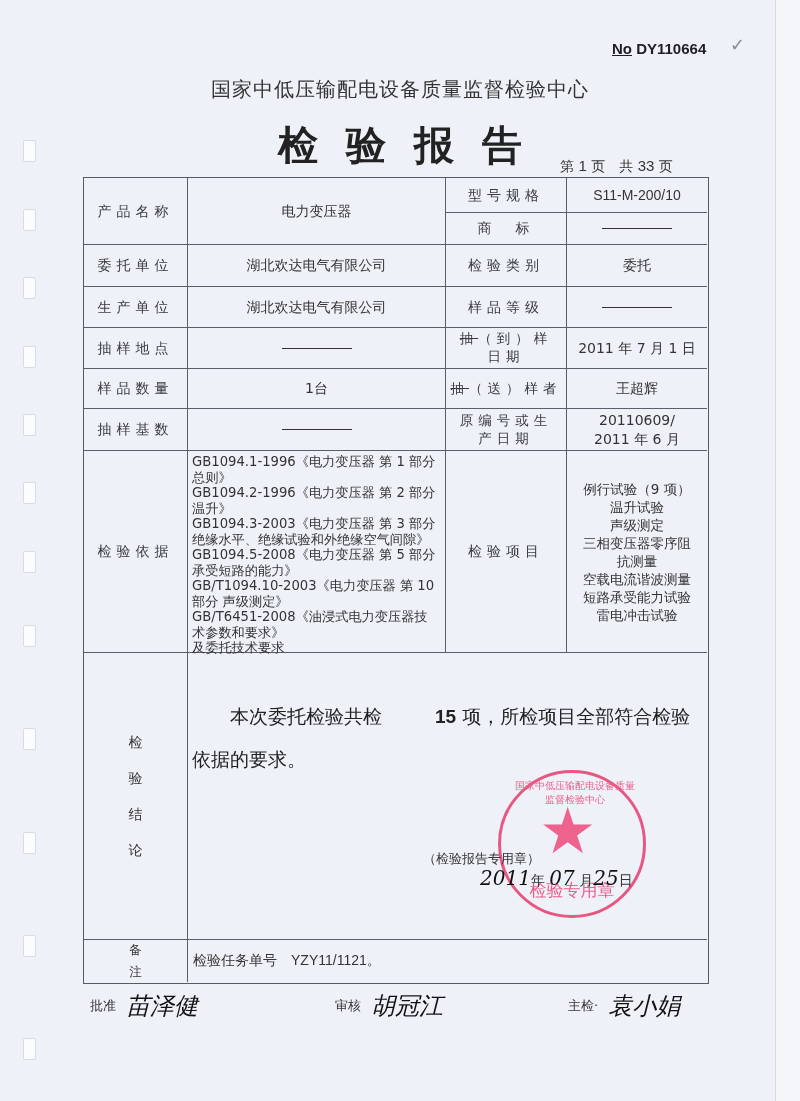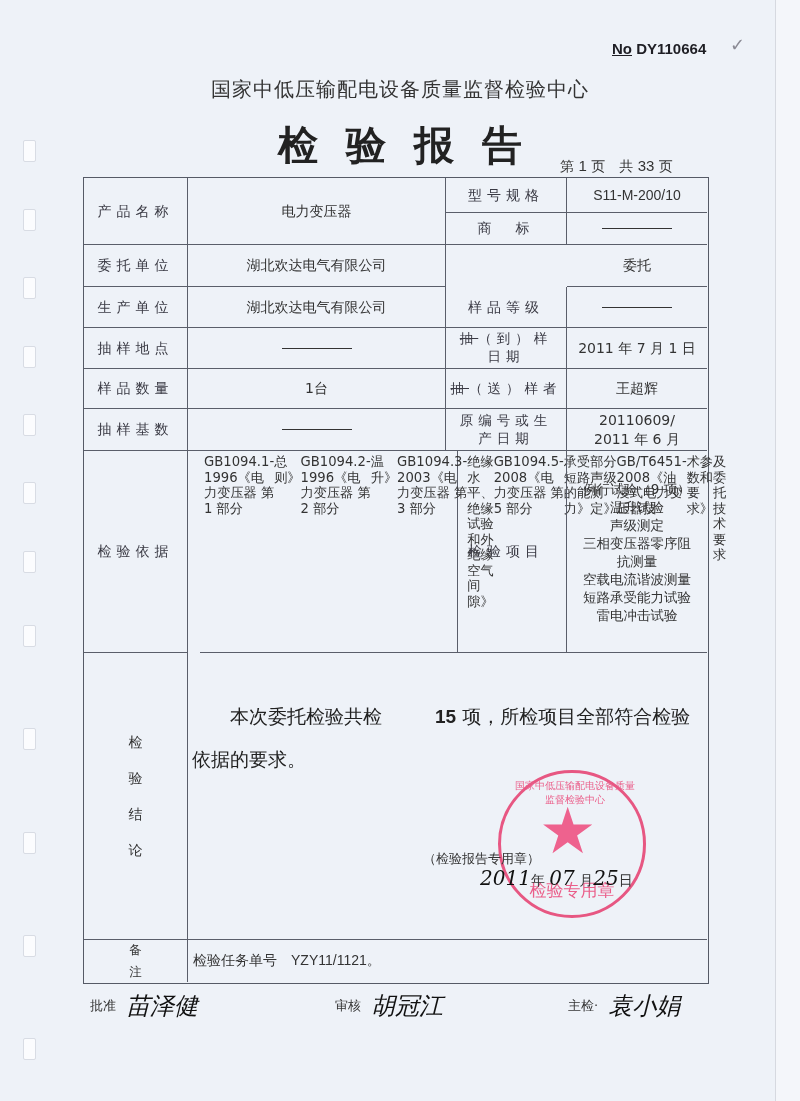--- a/index.html
+++ b/index.html
@@ -76,20 +76,21 @@
   <div class="cell" style="left:104px;top:0;width:258px;height:67px">电力变压器</div>
   <div class="cell lab" style="left:362px;top:0;width:121px;height:35px">型号规格</div>
   <div class="cell noright latin" style="left:483px;top:0;width:140px;height:35px">S11-M-200/10</div>
   <div class="cell lab" style="left:362px;top:35px;width:121px;height:32px">商　标</div>
   <div class="cell noright" style="left:483px;top:35px;width:140px;height:32px">
       <span class="dash"></span>
     </div>
 
   <div class="cell lab" style="left:0;top:67px;width:104px;height:42px">委托单位</div>
   <div class="cell" style="left:104px;top:67px;width:258px;height:42px">湖北欢达电气有限公司</div>
+  <div class="cell lab" style="left:362px;top:67px;width:121px;height:42px">检验类别</div>
   <div class="cell noright" style="left:483px;top:67px;width:140px;height:42px">委托</div>
 
   <div class="cell lab" style="left:0;top:109px;width:104px;height:41px">生产单位</div>
   <div class="cell" style="left:104px;top:109px;width:258px;height:41px">湖北欢达电气有限公司</div>
   <div class="cell lab" style="left:362px;top:109px;width:121px;height:41px">样品等级</div>
   <div class="cell noright" style="left:483px;top:109px;width:140px;height:41px">
       <span class="dash"></span>
     </div>
 
   <div class="cell lab" style="left:0;top:150px;width:104px;height:41px">抽样地点</div>
@@ -112,29 +113,30 @@
   <div class="cell" style="left:104px;top:231px;width:258px;height:42px">
       <span class="dash"></span>
     </div>
   <div class="cell lab" style="left:362px;top:231px;width:121px;height:42px;padding:0 12px;font-size:13.5px">原编号或生产日期</div>
   <div class="cell noright" style="left:483px;top:231px;width:140px;height:42px;flex-direction:column">
     <span>20110609/</span>
     <span>2011 年 6 月</span>
   </div>
 
   <div class="cell lab" style="left:0;top:273px;width:104px;height:202px">检验依据</div>
-  <div class="cell basis" style="left:116px;top:273px;width:258px;height:202px;flex-direction:row">
+  <div class="cell basis" style="left:104px;top:273px;width:258px;height:202px;flex-direction:column">
     <span>GB1094.1-1996《电力变压器 第 1 部分</span>
     <span>总则》</span>
     <span>GB1094.2-1996《电力变压器 第 2 部分</span>
     <span>温升》</span>
     <span>GB1094.3-2003《电力变压器 第 3 部分</span>
     <span>绝缘水平、绝缘试验和外绝缘空气间隙》</span>
     <span>GB1094.5-2008《电力变压器 第 5 部分</span>
     <span>承受短路的能力》</span>
+    <span>GB/T1094.10-2003《电力变压器 第 10</span>
     <span>部分 声级测定》</span>
     <span>GB/T6451-2008《油浸式电力变压器技</span>
     <span>术参数和要求》</span>
     <span>及委托技术要求</span>
   </div>
   <div class="cell lab" style="left:362px;top:273px;width:121px;height:202px">检验项目</div>
   <div class="cell noright items" style="left:483px;top:273px;width:140px;height:202px;flex-direction:column">
     <span>例行试验（9 项）</span>
     <span>温升试验</span>
     <span>声级测定</span>

